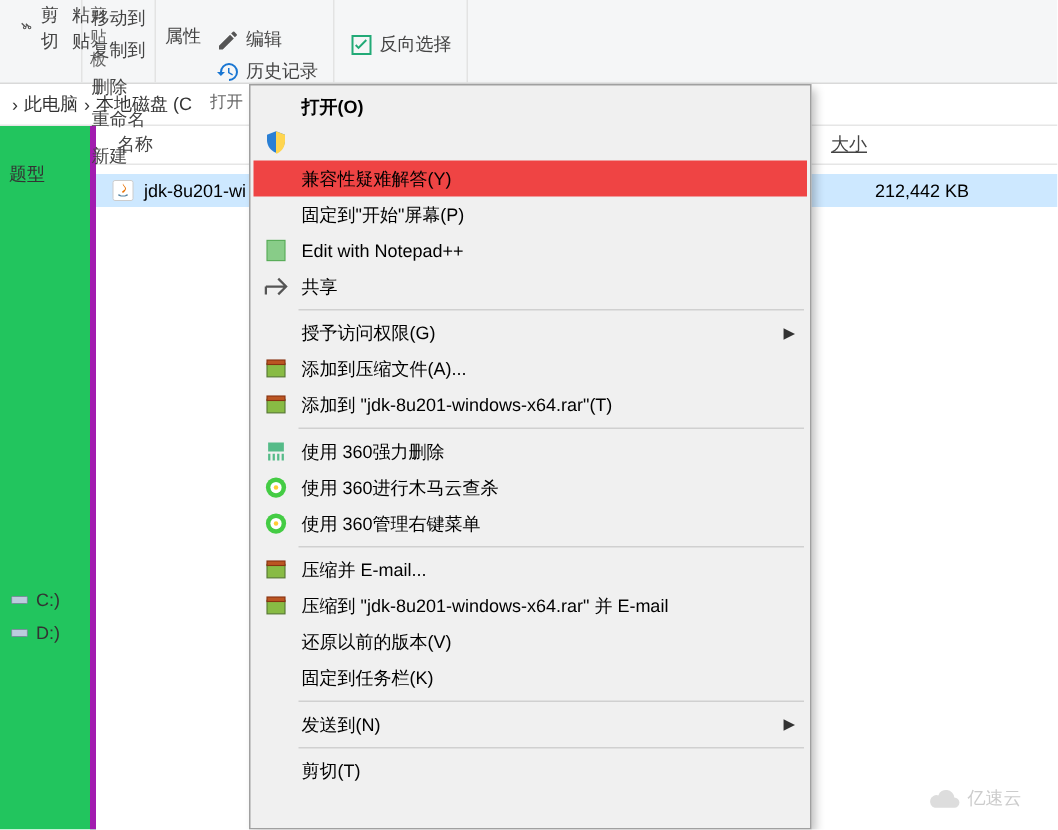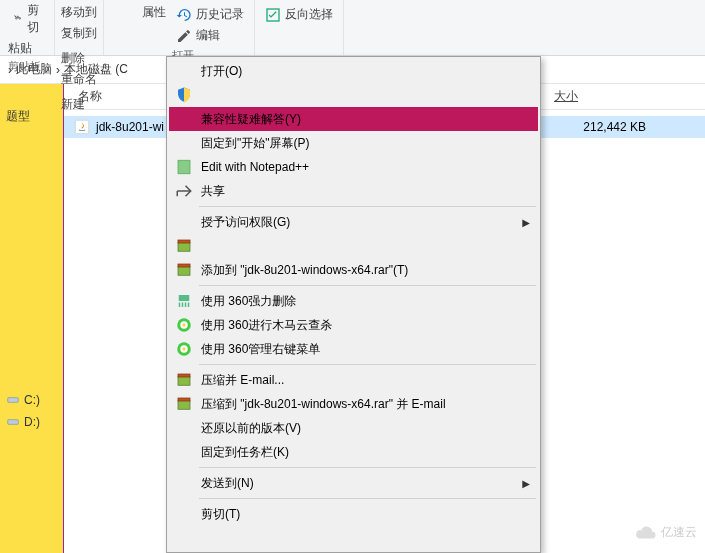--- a/index.html
+++ b/index.html
@@ -1,55 +1,55 @@
 <!DOCTYPE html>
 <html><head>
   <meta charset="utf-8">
   <style>
     * { margin: 0; padding: 0; box-sizing: border-box; font-family: "Microsoft YaHei", "Segoe UI", sans-serif; font-size: 12px; }
     body { width: 705px; height: 553px; background: #fff; overflow: hidden; position: relative; }
     
     .ribbon { height: 56px; background: #f5f6f7; border-bottom: 1px solid #d9d9d9; display: flex; position: relative; }
-    .ribbon-group { display: flex; flex-direction: column; align-items: center; padding: 0 6px; border-right: 1px solid #e3e3e3; }
+    .ribbon-group { display: flex; align-items: center; padding: 0 6px; border-right: 1px solid #e3e3e3; }
     .r-lg { display: flex; flex-direction: column; align-items: center; gap: 2px; font-size: 12px; color: #444; }
     .r-sm { display: flex; align-items: center; gap: 4px; font-size: 12px; color: #444; padding: 2px 4px; }
     .r-sm svg { width: 16px; height: 16px; }
     .group-label { font-size: 11px; color: #666; margin-top: 2px; }
     .ribbon-col { display: flex; flex-direction: column; }
     
     .breadcrumb-bar { height: 28px; display: flex; align-items: center; padding: 0 8px; background: #fff; border-bottom: 1px solid #e6e6e6; gap: 4px; }
     .breadcrumb-bar span { color: #333; }
     .bc-sep { color: #888; }
     
     .main { display: flex; height: calc(100% - 56px - 28px); }
-    .sidebar { width: 64px; background: #fde047; border-right: 1px solid #a21caf; padding: 20px 4px; }
+    .sidebar { width: 64px; background: #22c55e; border-right: 4px solid #a21caf; padding: 20px 4px; }
     .side-lbl { font-size: 12px; color: #333; padding: 4px 2px; }
     .side-item { display: flex; align-items: center; gap: 4px; padding: 4px 2px; font-size: 12px; color: #333; }
     .side-item svg { width: 14px; height: 14px; }
     
     .content { flex: 1; display: flex; flex-direction: column; }
     .column-header { display: flex; height: 26px; align-items: center; border-bottom: 1px solid #e6e6e6; color: #444; font-size: 12px; }
     .col-name { width: 490px; padding-left: 14px; }
     .col-size { width: 100px; text-decoration: underline; }
     .file-list { flex: 1; padding-top: 6px; }
     .file-row { display: flex; align-items: center; height: 22px; }
     .file-row.selected { background: #cde8ff; }
     .file-name { width: 490px; padding-left: 10px; display: flex; align-items: center; gap: 6px; }
     .file-name svg { width: 16px; height: 16px; flex-shrink: 0; }
     .file-size { width: 100px; text-align: right; padding-right: 8px; }
     
     .context-menu { position: absolute; left: 166px; top: 56px; width: 375px; background: #f0f0f0; border: 1px solid #a0a0a0; box-shadow: 3px 3px 6px rgba(0,0,0,0.25); padding: 2px; z-index: 100; }
     .cm-item { display: flex; align-items: center; height: 24px; padding: 0 26px 0 6px; gap: 8px; color: #000; position: relative; }
-    .cm-item.highlighted { background: #be185d; }
-    .cm-item b { font-weight: 400; }
+    .cm-item.highlighted { background: #ef4444; }
+    .cm-item b { font-weight: 700; }
     .cm-icon { width: 18px; height: 18px; display: flex; align-items: center; justify-content: center; flex-shrink: 0; }
     .cm-sep { height: 1px; background: #d0d0d0; margin: 3px 2px 3px 30px; }
     .cm-arrow { position: absolute; right: 8px; font-size: 10px; color: #333; }
     
-    .watermark { position: absolute; right: 8px; bottom: 12px; color: #ccc; font-size: 16px; display: flex; align-items: center; gap: 4px; }
+    .watermark { position: absolute; right: 24px; bottom: 12px; color: #ccc; font-size: 16px; display: flex; align-items: center; gap: 4px; }
     .watermark svg { width: 22px; height: 16px; }
   </style>
 </head>
 <body>
 
 <div class="ribbon">
   <div class="ribbon-group" style="width:55px;align-items:flex-start;padding-left:8px;">
     <div class="r-sm">
       <svg viewBox="0 0 24 24">
           <path fill="#555" d="M9.6 7.4L6 3.8 4.6 5.2 8.2 8.8C7.5 9 7 9.7 7 10.5 7 11.9 8.1 13 9.5 13S12 11.9 12 10.5c0-.3-.1-.6-.2-.9L13 8.4l1.2 1.2c-.1.3-.2.6-.2.9 0 1.4 1.1 2.5 2.5 2.5S19 11.9 19 10.5 17.9 8 16.5 8c-.3 0-.6.1-.9.2L12 4.6 10.6 6l1.4 1.4-1.2 1.2L9.6 7.4zM9.5 11.5c-.6 0-1-.4-1-1s.4-1 1-1 1 .4 1 1-.4 1-1 1zm7 0c-.6 0-1-.4-1-1s.4-1 1-1 1 .4 1 1-.4 1-1 1z"></path>
@@ -75,36 +75,36 @@
       </div>
     <div class="r-lg">
         <span>重命名</span>
       </div>
     <div style="width:1px;height:36px;background:#e0e0e0;"></div>
     <div class="r-lg">
         <span>新建</span>
       </div>
   </div>
 
-  <div class="ribbon-group" style="flex-direction:row;align-items:flex-start;padding-top:4px;gap:6px;margin-left:32px;">
+  <div class="ribbon-group" style="flex-direction:row;align-items:flex-start;padding-top:16px;gap:6px;">
     <div class="r-lg">
         <span>属性</span>
       </div>
     <div class="ribbon-col">
+      <div class="r-sm">
+        <svg viewBox="0 0 24 24">
+            <path fill="#555" d="M3 17.25V21h3.75L17.81 9.94l-3.75-3.75L3 17.25zM20.71 7.04a1 1 0 000-1.41l-2.34-2.34a1 1 0 00-1.41 0l-1.83 1.83 3.75 3.75 1.83-1.83z"></path>
+          </svg>
+        <span>编辑</span>
+      </div>
       <div class="r-sm">
         <svg viewBox="0 0 24 24">
             <path fill="#1976d2" d="M13 3a9 9 0 00-9 9H1l3.89 3.89L9 12H6a7 7 0 117 7v2a9 9 0 000-18zm-1 5v5l4.25 2.52.75-1.23-3.5-2.08V8H12z"></path>
           </svg>
         <span>历史记录</span>
-      </div>
-      <div class="r-sm">
-        <svg viewBox="0 0 24 24">
-            <path fill="#555" d="M3 17.25V21h3.75L17.81 9.94l-3.75-3.75L3 17.25zM20.71 7.04a1 1 0 000-1.41l-2.34-2.34a1 1 0 00-1.41 0l-1.83 1.83 3.75 3.75 1.83-1.83z"></path>
-          </svg>
-        <span>编辑</span>
       </div>
       <span class="group-label">打开</span>
     </div>
   </div>
 
   <div class="ribbon-group" style="align-items:center;padding-top:4px;">
     <div class="r-sm">
       <svg viewBox="0 0 24 24">
           <rect x="3" y="3" width="18" height="18" fill="none" stroke="#2a7" stroke-width="2"></rect>
           <path fill="#2a7" d="M9 16.2l-3.5-3.5 1.4-1.4L9 13.4l7.1-7.1 1.4 1.4z"></path>
@@ -203,20 +203,21 @@
       <span>授予访问权限(G)</span>
       <span class="cm-arrow">▶</span>
     </div>
   <div class="cm-item">
     <span class="cm-icon">
         <svg viewBox="0 0 24 24">
           <rect x="4" y="7" width="16" height="12" fill="#8b4" stroke="#573"></rect>
           <rect x="4" y="4" width="16" height="4" fill="#b52" stroke="#831"></rect>
         </svg>
       </span>
+    <span>添加到压缩文件(A)...</span>
   </div>
   <div class="cm-item">
     <span class="cm-icon">
         <svg viewBox="0 0 24 24">
           <rect x="4" y="7" width="16" height="12" fill="#8b4" stroke="#573"></rect>
           <rect x="4" y="4" width="16" height="4" fill="#b52" stroke="#831"></rect>
         </svg>
       </span>
     <span>添加到 "jdk-8u201-windows-x64.rar"(T)</span>
   </div>

